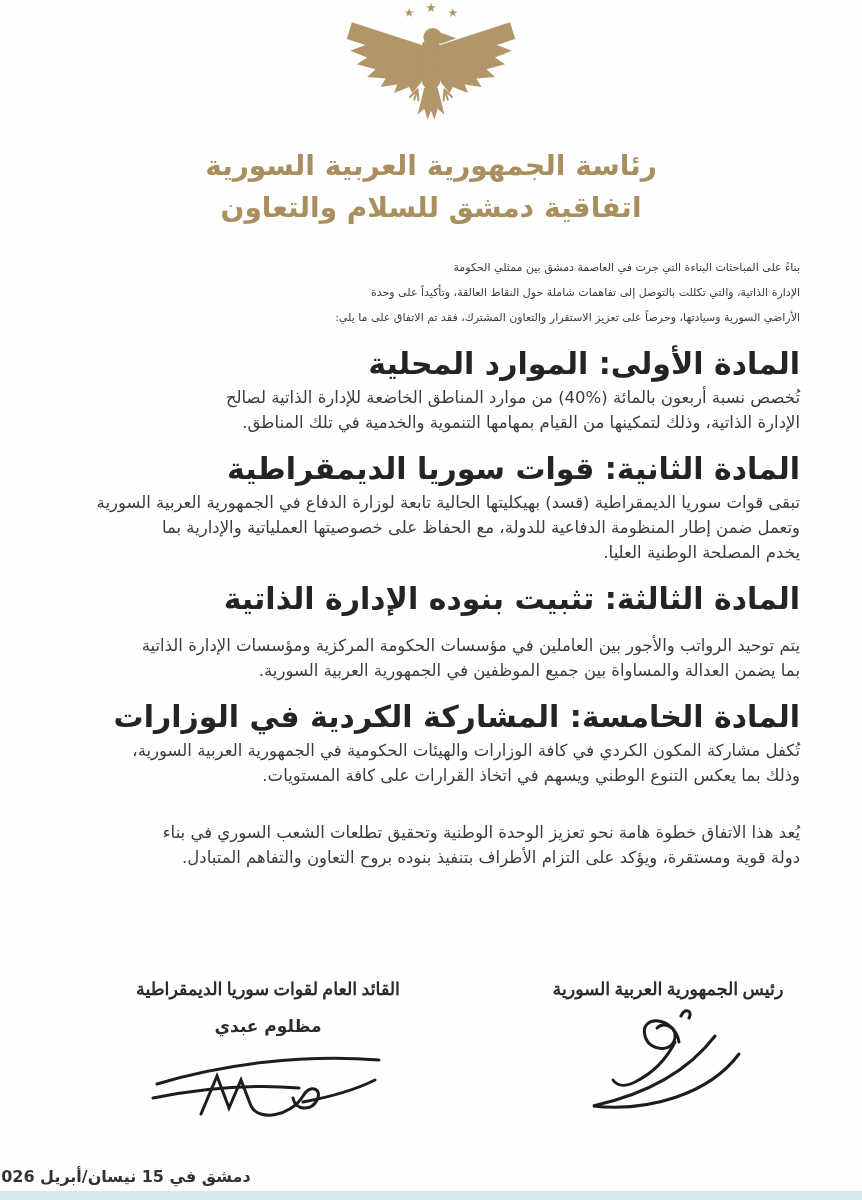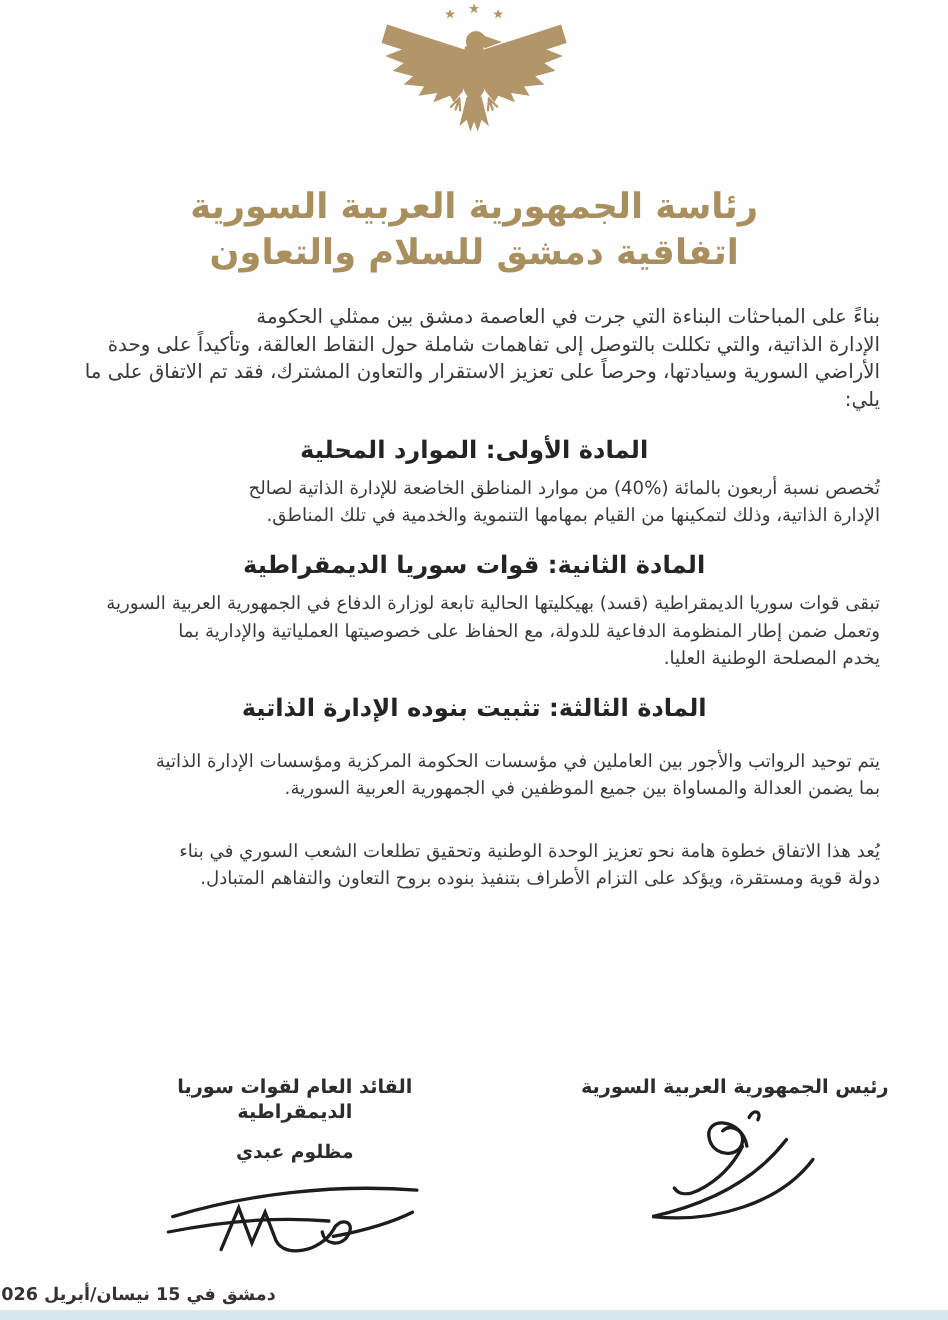--- a/index.html
+++ b/index.html
@@ -13,55 +13,54 @@
     font-family:"DejaVu Sans", sans-serif;
     color:#333;
   }
   .sheet{padding:0 62px;}
   .emblem-wrap{width:100%;text-align:center;margin-top:2px;}
   .emblem-wrap svg{display:block;margin:0 auto;}
   .doc-title{
     text-align:center;
     color:#a98f5e;
     font-weight:bold;
-    font-size:32px;
+    font-size:28px;
     line-height:42px;
-    margin-top:26px;
+    margin-top:5px;
     letter-spacing:0;
   }
   .prewrap{white-space:pre-line;}
   .preamble{
     margin-top:26px;
-    font-size:18px;
+    font-size:11px;
     line-height:25px;
     font-weight:500;
     color:#3a3a3a;
     text-align:right;
   }
   .article{margin-top:19px;}
   .article h2{
     margin:0 0 6px 0;
-    font-size:22px;
+    font-size:30px;
     line-height:30px;
     font-weight:bold;
     color:#242424;
-    text-align:center;
   }
   .article p, .closing{
     margin:0;
     font-size:16.5px;
     line-height:25px;
     font-weight:500;
     color:#3a3a3a;
   }
   .closing{margin-top:32px;}
   .sig-block{position:absolute;text-align:center;}
   .sig-president{top:978px;right:54px;width:280px;}
   .sig-commander{top:978px;left:108px;width:320px;}
-  .sig-title{font-size:17.5px;font-weight:bold;color:#2c2c2c;line-height:22px;}
+  .sig-title{font-size:17.5px;font-weight:bold;color:#2c2c2c;line-height:22px;font-family:Liberation Serif, serif;}
   .sig-name{font-size:17px;font-weight:600;color:#2c2c2c;margin-top:16px;}
   .sig-scribble{margin-top:2px;}
   .date-line{
     position:absolute;
     bottom:14px;
     left:-10px;
     font-size:16px;
     font-weight:600;
     color:#333;
     direction:rtl;
@@ -135,20 +134,25 @@
 
     <div class="article">
       <h2>المادة الثالثة: تثبيت بنوده الإدارة الذاتية</h2>
     </div>
 
     <div class="article">
       <p class="prewrap">يتم توحيد الرواتب والأجور بين العاملين في مؤسسات الحكومة المركزية ومؤسسات الإدارة الذاتية
 بما يضمن العدالة والمساواة بين جميع الموظفين في الجمهورية العربية السورية.</p>
     </div>
 
+    <div class="article">
+      <h2>المادة الخامسة: المشاركة الكردية في الوزارات</h2>
+      <p class="prewrap">تُكفل مشاركة المكون الكردي في كافة الوزارات والهيئات الحكومية في الجمهورية العربية السورية،
+وذلك بما يعكس التنوع الوطني ويسهم في اتخاذ القرارات على كافة المستويات.</p>
+    </div>
 
     <p class="closing prewrap">يُعد هذا الاتفاق خطوة هامة نحو تعزيز الوحدة الوطنية وتحقيق تطلعات الشعب السوري في بناء
 دولة قوية ومستقرة، ويؤكد على التزام الأطراف بتنفيذ بنوده بروح التعاون والتفاهم المتبادل.</p>
   </div>
 
   <div class="sig-block sig-president">
     <div class="sig-title">رئيس الجمهورية العربية السورية</div>
     <svg class="sig-scribble" width="210" height="130" viewBox="0 0 210 130" xmlns="http://www.w3.org/2000/svg">
       <g stroke="#1d1d1d" stroke-width="3" fill="none" stroke-linecap="round">
         <path d="M118,14 C122,6 130,8 126,16"></path>

